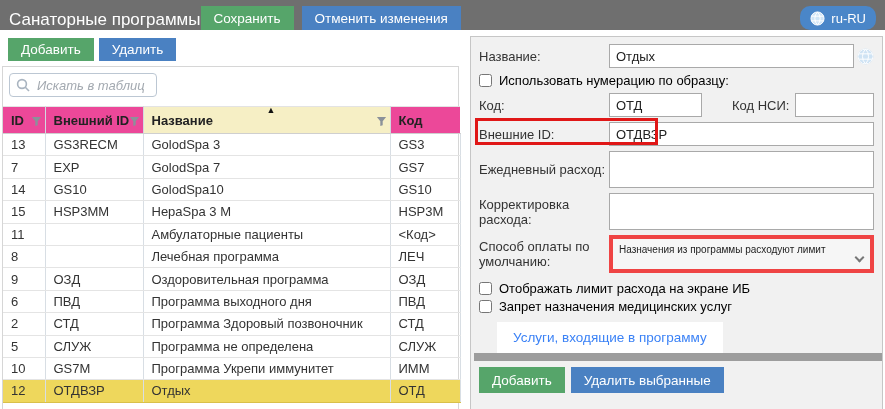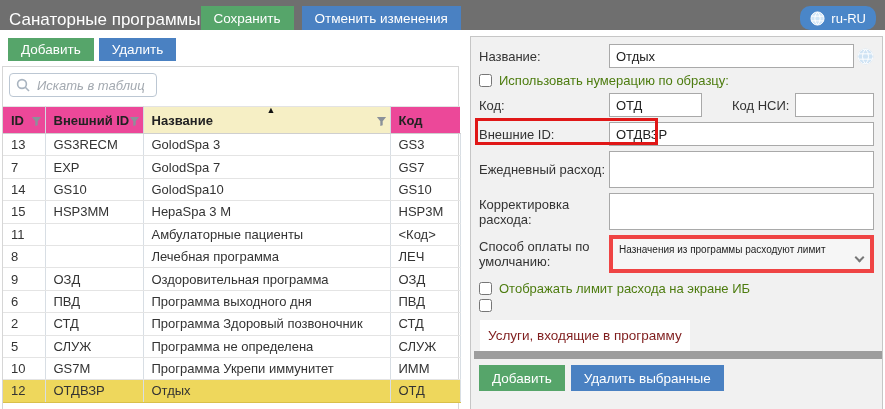--- a/index.html
+++ b/index.html
@@ -57,29 +57,29 @@
   .frow{display:flex;align-items:center;margin-bottom:5px;position:relative;}
   .flabel{width:130px;flex:none;font-size:13px;color:#333;line-height:15px;}
   .fin{flex:1;height:24px;border:1px solid #a9a9a9;background:#fff;padding:0 6px;
        font-family:"Liberation Sans",sans-serif;font-size:13px;color:#222;min-width:0;}
   .fin.tall{height:37px;}
   .fin.code{flex:none;width:93px;}
   .nsi-label{margin-left:30px;margin-right:6px;font-size:13px;white-space:nowrap;}
   .globe{flex:none;margin-left:3px;}
   .cbrow{display:flex;align-items:center;gap:7px;margin:0 0 5px 0;}
   .cbrow input{width:13px;height:13px;margin:0;flex:none;}
-  .cbrow label{font-size:13px;color:#4d7c0f;}
+  .cbrow label{font-size:13px;color:#000000;}
   .selectbox{flex:1;position:relative;border:4px solid #ef4444;background:#f6f6f6;height:38px;
              padding:3px 22px 3px 6px;font-size:10px;line-height:16px;color:#222;cursor:pointer;}
   .selectbox .chev{position:absolute;right:7px;top:15px;width:7px;height:7px;
              border-right:2px solid #777;border-bottom:2px solid #777;transform:rotate(45deg);}
   .red-rect{position:absolute;left:-4px;top:-4px;width:183px;height:27px;
             border:3px solid var(--c-red);pointer-events:none;}
-  .tab-active{display:inline-block;background:#fff;color:#7f1d1d;font-size:13.5px;
-              padding:8px 8px;margin:3px 0 0 1px;cursor:pointer;}
+  .tab-active{display:inline-block;background:#fff;color:#3b82f6;font-size:13.5px;
+              padding:8px 16px;margin:3px 0 0 18px;cursor:pointer;}
   .tab-inactive{display:inline-block;background:#ababab;color:#e9e9e9;font-size:13.5px;
               padding:6px 12px;margin:2px 0 0 1px;cursor:pointer;}
   .tabstrip{height:8px;background:#9d9d9d;margin:0 -8px 0 -5px;}
   .panel-btns{display:flex;gap:6px;margin-top:6px;}
   .panel-btns .tbtn{height:26px;}
 </style>
 </head>
 <body>
 
 <div class="topbar">
@@ -277,20 +277,21 @@
         <span class="chev"></span>
       </div>
     </div>
 
     <div class="cbrow" style="margin-bottom:3px">
       <input type="checkbox" style="">
       <label>Отображать лимит расхода на экране ИБ</label>
     </div>
     <div class="cbrow">
       <input type="checkbox" style="">
+      <label>Запрет назначения медицинских услуг</label>
     </div>
 
     <div>
       <span class="tab-active">Услуги, входящие в программу</span>
     </div>
     <div class="tabstrip"></div>
 
     <div class="panel-btns">
       <button class="tbtn btn-green">Добавить</button>
       <button class="tbtn btn-blue">Удалить выбранные</button>

